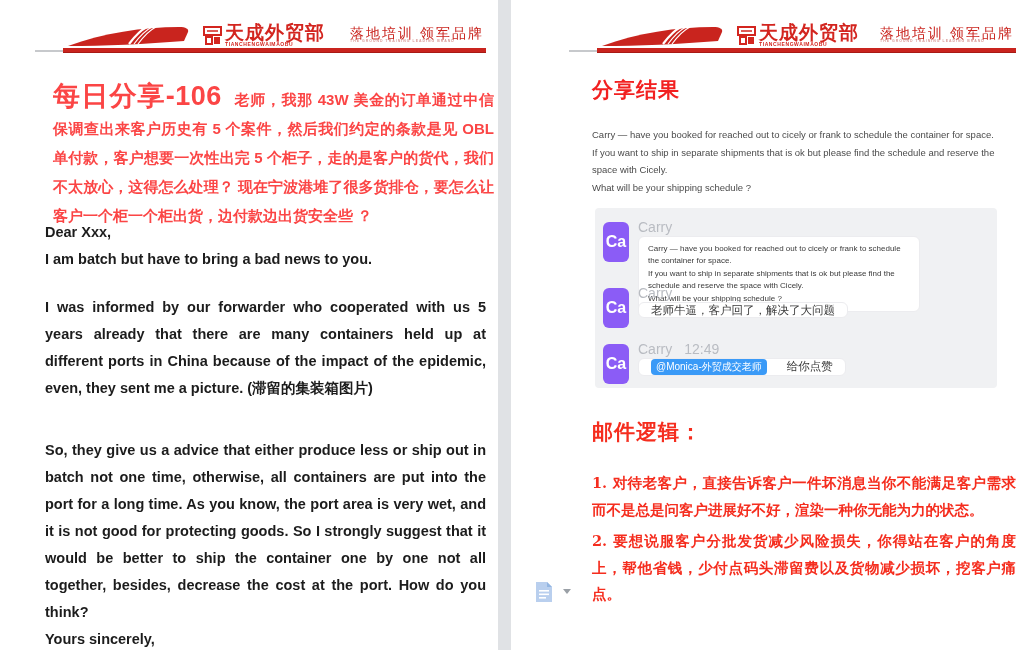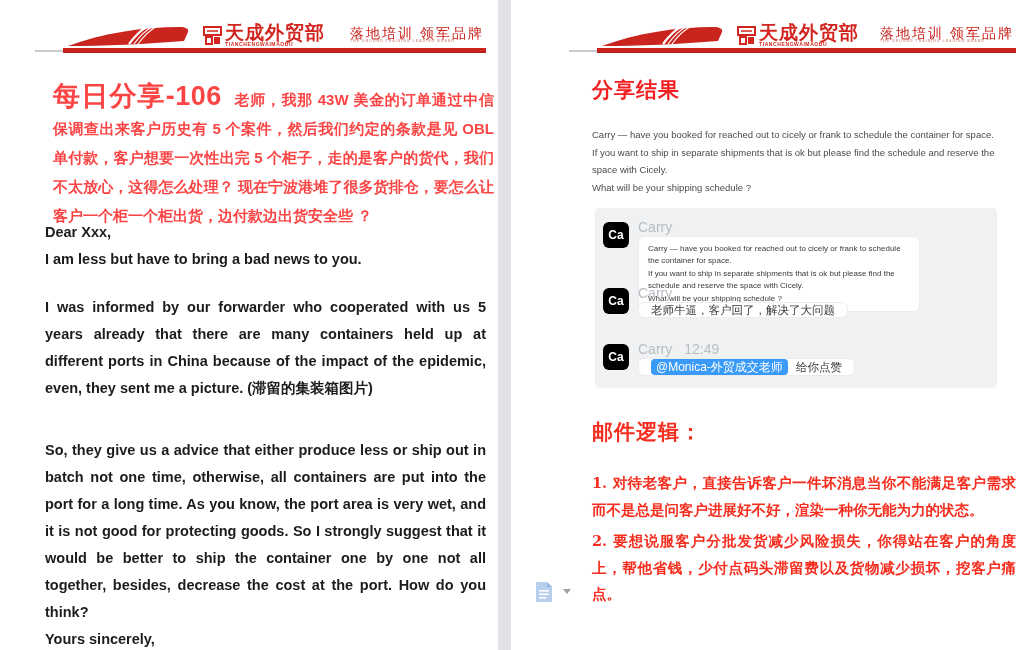--- a/index.html
+++ b/index.html
@@ -35,30 +35,30 @@
   .email p{margin:0;}
   .sp21{height:21px;} .sp35{height:35px;}
 
   
   .share-title{position:absolute;left:81px;top:76px;margin:0;color:#f22020;font-size:21px;font-weight:700;letter-spacing:1px;}
   .quote{position:absolute;left:81px;top:126px;width:420px;color:#4b4b4b;font-size:9.5px;line-height:17.5px;}
   .quote p{margin:0;}
 
   .chat{position:absolute;left:84px;top:208px;width:402px;height:180px;background:#f0f1f3;border-radius:4px;}
   .msg{position:absolute;left:8px;display:flex;}
-  .avatar{width:26px;height:26px;border-radius:6px;background:#000000;color:#fff;
-          display:flex;align-items:center;justify-content:center;font-size:12px;font-weight:600;flex:0 0 26px;}
+  .avatar{width:26px;height:40px;border-radius:6px;background:#8b5cf6;color:#fff;
+          display:flex;align-items:center;justify-content:center;font-size:16px;font-weight:600;flex:0 0 26px;}
   .msg-body{margin-left:9px;display:flex;flex-direction:column;align-items:flex-start;}
   .msg-meta{font-size:14px;color:#b9bcc2;line-height:11px;display:flex;gap:12px;}
   .bubble{margin-top:3px;background:#fff;border:1px solid #ececef;border-radius:6px;color:#3a3a3a;}
   .bubble.small{padding:5px 9px;font-size:8px;line-height:12px;width:262px;}
   .bubble.small p{margin:1px 0;}
   .bubble.cn{padding:0 12px;font-size:11.5px;line-height:14px;}
   .mention-pill{display:inline-block;background:#3a9af7;color:#fff;border-radius:4px;
-                padding:1px 5px;font-size:12px;margin-right:8px;}
+                padding:1px 5px;font-size:10px;margin-right:20px;}
 
   .logic-title{position:absolute;left:81px;top:418px;margin:0;color:#f52d1e;font-size:21px;font-weight:700;
                font-family:Liberation Mono, monospace;letter-spacing:1px;}
   .logic{position:absolute;left:81px;top:470px;width:424px;color:#f52d1e;font-weight:700;
          font-family:"DejaVu Serif","Liberation Serif",serif;font-size:14.5px;line-height:26.5px;text-align:justify;}
   .logic p{margin:0 0 5px 0;}
 
   
   .paste-opts{position:absolute;left:535px;top:581px;width:46px;height:24px;}
   .paste-doc{position:absolute;left:0;top:0;}
@@ -96,21 +96,21 @@
         <div class="slogan-sub">THE GROUND TRAINING LEADING BRAND</div>
       </div>
       <div class="hdr-line-gray"></div>
       <div class="hdr-line-red"></div>
     </div>
 
     <p class="intro"><span class="daily-title">每日分享-106</span><span>老师，我那 43W 美金的订单通过中信保调查出来客户历史有 5 个案件，然后我们约定的条款是见 OBL 单付款，客户想要一次性出完 5 个柜子，走的是客户的货代，我们不太放心，这得怎么处理？ 现在宁波港堆了很多货排仓，要怎么让客户一个柜一个柜出货，边付款边出货安全些 ？</span></p>
 
     <div class="email">
       <p>Dear Xxx,</p>
-      <p>I am less but have to bring a bad news to you.</p>
+      <p>I am batch but have to bring a bad news to you.</p>
       <div class="sp21"></div>
       <p>I was informed by our forwarder who cooperated with us 5 years already that there are many containers held up at different ports in China because of the impact of the epidemic, even, they sent me a picture. (滞留的集装箱图片)</p>
       <div class="sp35"></div>
       <p>So, they give us a advice that either produce less or ship out in batch not one time, otherwise, all containers are put into the port for a long time. As you know, the port area is very wet, and it is not good for protecting goods. So I strongly suggest that it would be better to ship the container one by one not all together, besides, decrease the cost at the port. How do you think?</p>
       <p>Yours sincerely,</p>
 
     </div>
   </div>
 
   <div class="page-gap"></div>

